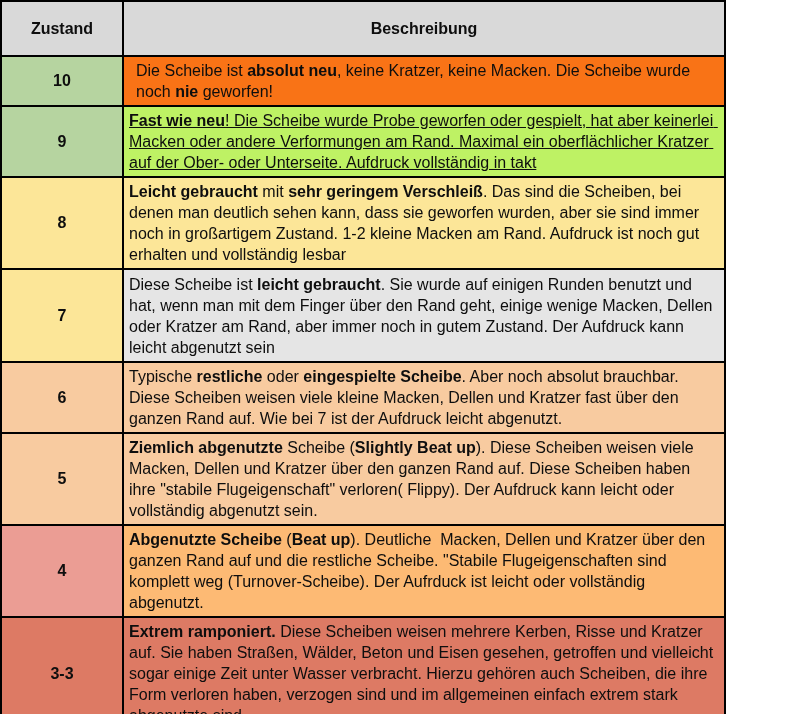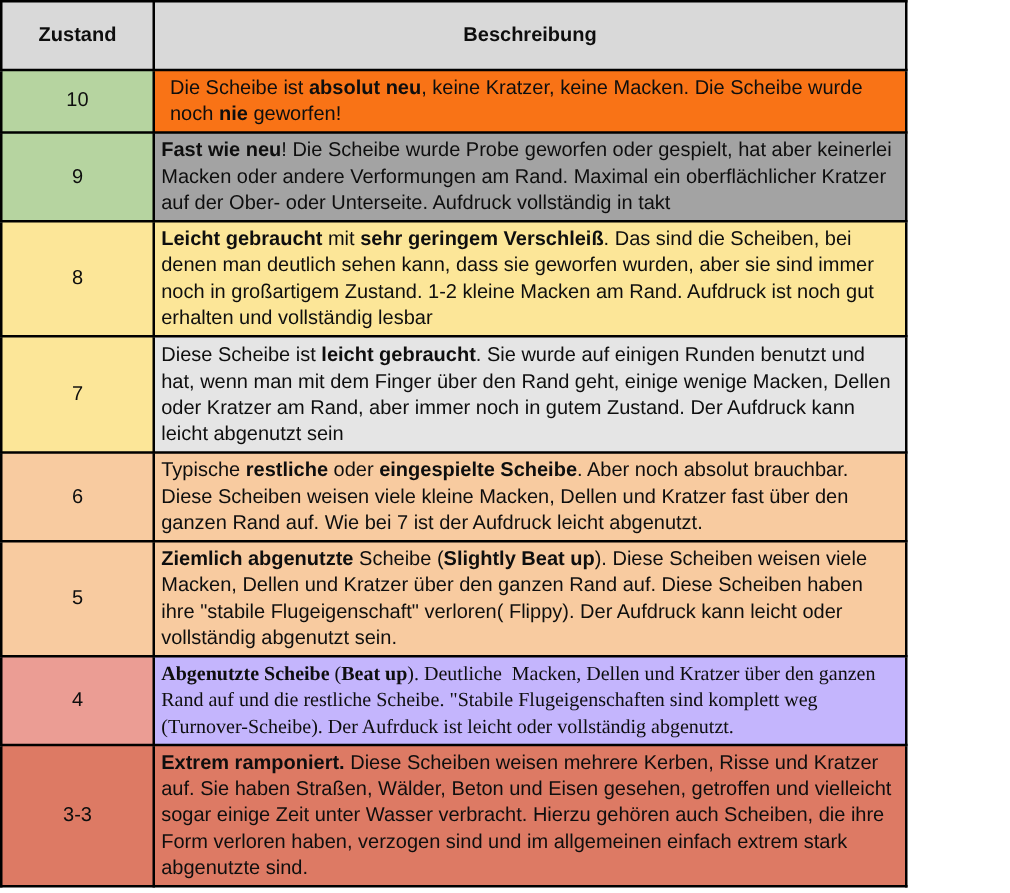--- a/index.html
+++ b/index.html
@@ -2,21 +2,21 @@
 <html><head>
 <meta charset="utf-8">
 <style>
   html,body{margin:0;padding:0;background:#ffffff;}
   body{font-family:"Liberation Sans","DejaVu Sans",sans-serif;color:#0e0e0e;width:808px;}
   .sheet{width:808px;height:714px;box-sizing:border-box;padding:0 4px 8px 0;}
   table.condition-table{border-collapse:collapse;width:726px;table-layout:fixed;}
   th,td{border:2px solid #000;box-sizing:border-box;}
   col.c-zustand{width:122px;}
   thead th{background:#d9d9d9;font-size:16px;font-weight:bold;height:55px;text-align:center;vertical-align:middle;}
-  td.zustand{text-align:center;vertical-align:middle;font-weight:normal;font-size:16px;}
+  td.zustand{text-align:center;vertical-align:middle;font-weight:bold;font-size:16px;}
   td.beschreibung{font-size:16px;line-height:21px;padding:3px 5px;vertical-align:middle;text-align:left;white-space:pre-wrap;}
   td.beschreibung b{font-weight:bold;}
   tbody tr:nth-child(1){height:50px;}
   tbody tr:nth-child(2){height:71px;}
   tbody tr:nth-child(3){height:88px;}
   tbody tr:nth-child(4){height:93px;}
   tbody tr:nth-child(5){height:68px;}
   tbody tr:nth-child(6){height:88px;}
   tbody tr:nth-child(7){height:68px;}
   tbody tr:nth-child(8){height:107px;}
@@ -36,41 +36,41 @@
         <th>Beschreibung</th>
       </tr>
     </thead>
     <tbody>
         <tr>
           <td class="zustand" style="background: rgb(182, 212, 160);">10</td>
           <td class="beschreibung" style="background: #f97316; padding-left: 12px;"><span>Die Scheibe ist </span><b>absolut neu</b><span>, keine Kratzer, keine Macken. Die Scheibe wurde noch </span><b>nie</b><span> geworfen!</span></td>
         </tr>
         <tr>
           <td class="zustand" style="background: rgb(182, 212, 160);">9</td>
-          <td class="beschreibung" style="background: #a3a3a3;"><b>Fast wie neu</b><span>! Die Scheibe wurde Probe geworfen oder gespielt, hat aber keinerlei Macken oder andere Verformungen am Rand. Maximal ein oberflächlicher Kratzer auf der Ober- oder Unterseite. Aufdruck vollständig in takt</span></td>
+          <td class="beschreibung" style="background: #bef264; text-decoration: underline;"><b>Fast wie neu</b><span>! Die Scheibe wurde Probe geworfen oder gespielt, hat aber keinerlei Macken oder andere Verformungen am Rand. Maximal ein oberflächlicher Kratzer auf der Ober- oder Unterseite. Aufdruck vollständig in takt</span></td>
         </tr>
         <tr>
           <td class="zustand" style="background: rgb(252, 230, 152);">8</td>
           <td class="beschreibung" style="background: rgb(252, 230, 152); margin-left: 24px;"><b>Leicht gebraucht</b><span> mit </span><b>sehr geringem Verschleiß</b><span>. Das sind die Scheiben, bei denen man deutlich sehen kann, dass sie geworfen wurden, aber sie sind immer noch in großartigem Zustand. 1-2 kleine Macken am Rand. Aufdruck ist noch gut erhalten und vollständig lesbar</span></td>
         </tr>
         <tr>
           <td class="zustand" style="background: rgb(252, 230, 152);">7</td>
           <td class="beschreibung" style="background: #e5e5e5;"><span>Diese Scheibe ist </span><b>leicht gebraucht</b><span>. Sie wurde auf einigen Runden benutzt und hat, wenn man mit dem Finger über den Rand geht, einige wenige Macken, Dellen oder Kratzer am Rand, aber immer noch in gutem Zustand. Der Aufdruck kann leicht abgenutzt sein</span></td>
         </tr>
         <tr>
           <td class="zustand" style="background: rgb(248, 203, 160);">6</td>
           <td class="beschreibung" style="background: rgb(248, 203, 160);"><span>Typische </span><b>restliche</b><span> oder </span><b>eingespielte Scheibe</b><span>. Aber noch absolut brauchbar. Diese Scheiben weisen viele kleine Macken, Dellen und Kratzer fast über den ganzen Rand auf. Wie bei 7 ist der Aufdruck leicht abgenutzt.</span></td>
         </tr>
         <tr>
           <td class="zustand" style="background: rgb(248, 203, 160);">5</td>
           <td class="beschreibung" style="background: rgb(248, 203, 160);"><b>Ziemlich abgenutzte</b><span> Scheibe (</span><b>Slightly Beat up</b><span>). Diese Scheiben weisen viele Macken, Dellen und Kratzer über den ganzen Rand auf. Diese Scheiben haben ihre "stabile Flugeigenschaft" verloren( Flippy). Der Aufdruck kann leicht oder vollständig abgenutzt sein.</span></td>
         </tr>
         <tr>
           <td class="zustand" style="background: rgb(235, 157, 148);">4</td>
-          <td class="beschreibung" style="background: #c4b5fd; font-family: Liberation Serif, serif;"><b>Abgenutzte Scheibe</b><span> (</span><b>Beat up</b><span>). Deutliche  Macken, Dellen und Kratzer über den ganzen Rand auf und die restliche Scheibe. "Stabile Flugeigenschaften sind komplett weg (Turnover-Scheibe). Der Aufrduck ist leicht oder vollständig abgenutzt.</span></td>
+          <td class="beschreibung" style="background: #fdba74;"><b>Abgenutzte Scheibe</b><span> (</span><b>Beat up</b><span>). Deutliche  Macken, Dellen und Kratzer über den ganzen Rand auf und die restliche Scheibe. "Stabile Flugeigenschaften sind komplett weg (Turnover-Scheibe). Der Aufrduck ist leicht oder vollständig abgenutzt.</span></td>
         </tr>
         <tr>
           <td class="zustand" style="background: rgb(221, 122, 100);">3-3</td>
           <td class="beschreibung" style="background: rgb(221, 122, 100);"><b>Extrem ramponiert.</b><span> Diese Scheiben weisen mehrere Kerben, Risse und Kratzer auf. Sie haben Straßen, Wälder, Beton und Eisen gesehen, getroffen und vielleicht sogar einige Zeit unter Wasser verbracht. Hierzu gehören auch Scheiben, die ihre Form verloren haben, verzogen sind und im allgemeinen einfach extrem stark abgenutzte sind.</span></td>
         </tr>
       </tbody>
   </table>
 </div>
 
 </body></html>

